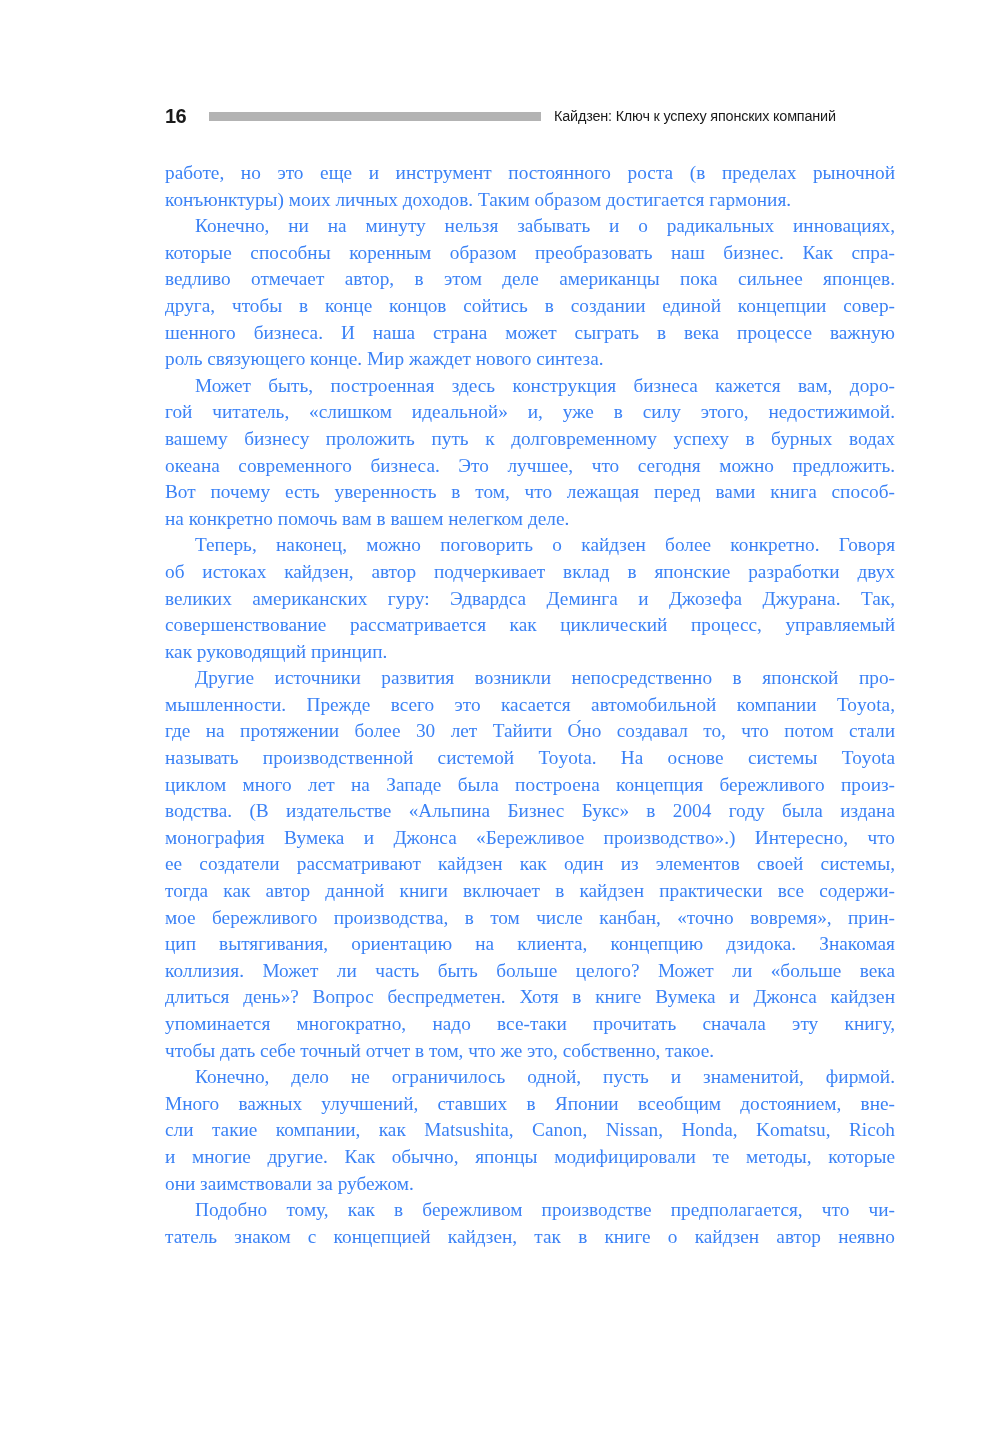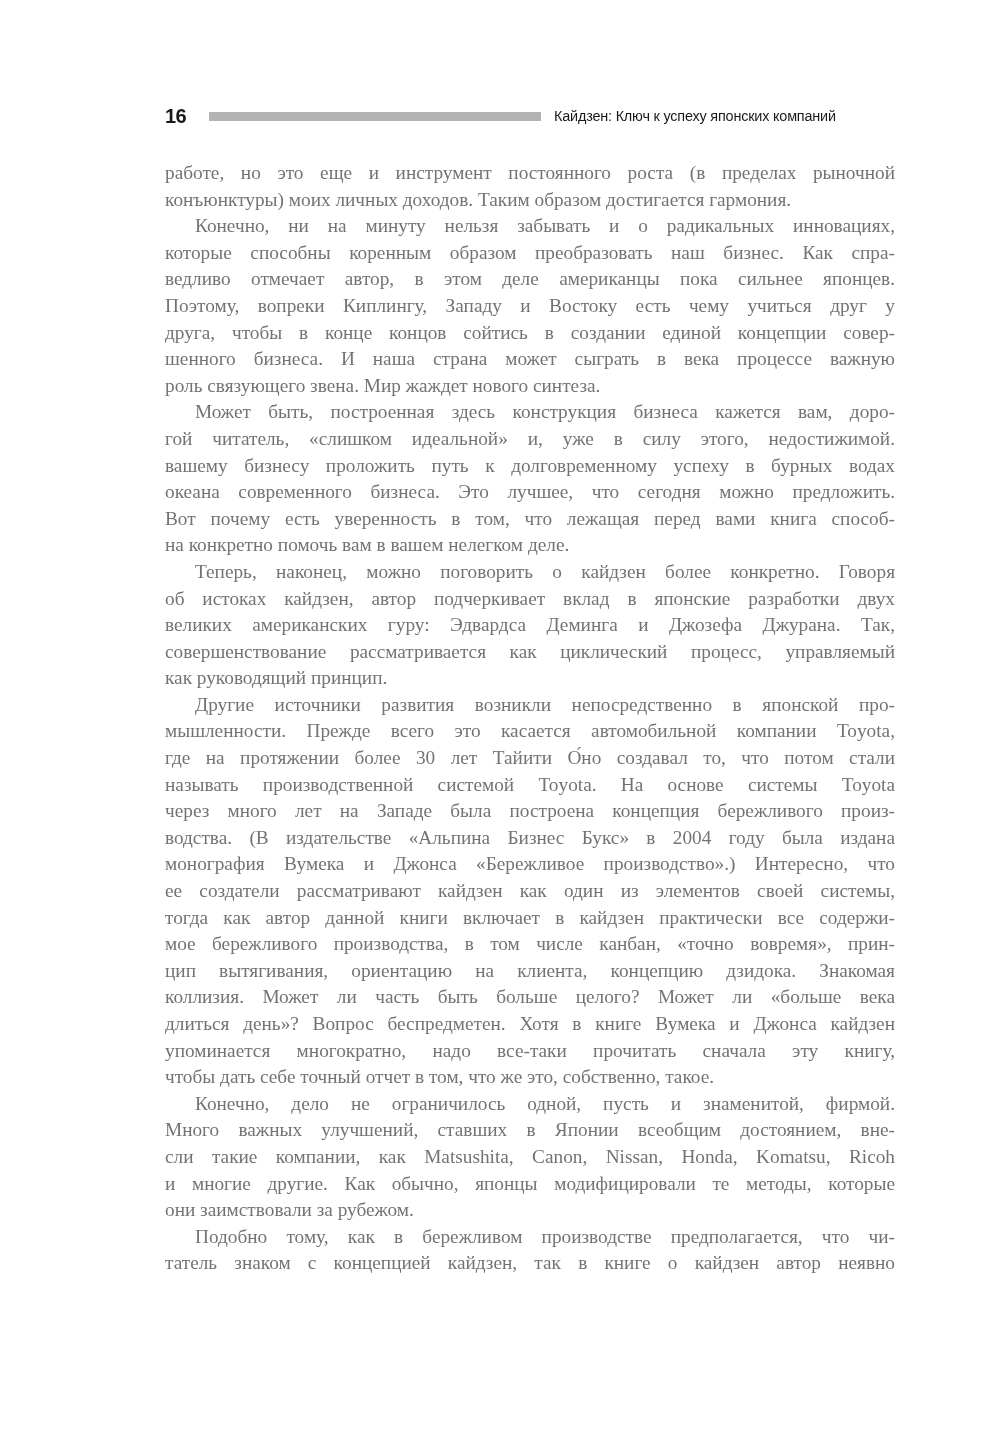--- a/index.html
+++ b/index.html
@@ -10,21 +10,21 @@
     display: flex; align-items: center;
     font-family: "Liberation Sans", "DejaVu Sans", sans-serif;
     color: #1a1a1a;
   }
   .page-number { font-weight: bold; font-size: 20px; width: 44px; letter-spacing: -0.5px; }
   .head-rule { height: 9px; background: #b3b3b3; width: 332px; margin-right: 13px; }
   .head-title { font-size: 15.5px; white-space: nowrap; letter-spacing: -0.2px; transform: scaleX(0.93); transform-origin: left center; }
   .body-text {
     position: absolute; left: 165px; top: 160px; width: 730px;
     font-family: "Liberation Serif", "DejaVu Serif", serif;
-    font-size: 19.3px; line-height: 26.6px; color: #737373;
+    font-size: 19.3px; line-height: 26.6px; color: #3b82f6;
   }
   .line { display: block; white-space: nowrap; text-align: justify; text-align-last: justify; height: 26.6px; }
   .line.last { text-align-last: left; }
   .line.indent { padding-left: 30px; }
   .para { margin: 0; padding: 0; }
 </style>
 </head>
 <body>
 
 <div class="page">
@@ -36,24 +36,23 @@
 
   <div class="body-text" id="body-text">
       <div class="para">
         <span class="line">работе, но это еще и инструмент постоянного роста (в пределах рыночной</span>
         <span class="line last">конъюнктуры) моих личных доходов. Таким образом достигается гармония.</span>
       </div>
       <div class="para">
         <span class="line indent">Конечно, ни на минуту нельзя забывать и о радикальных инновациях,</span>
         <span class="line">которые способны коренным образом преобразовать наш бизнес. Как спра-</span>
         <span class="line">ведливо отмечает автор, в этом деле американцы пока сильнее японцев.</span>
-        <span class="line">Поэтому, вопреки Киплингу, Западу и Востоку есть чему учиться друг у</span>
         <span class="line">друга, чтобы в конце концов сойтись в создании единой концепции совер-</span>
         <span class="line">шенного бизнеса. И наша страна может сыграть в века процессе важную</span>
-        <span class="line last">роль связующего звена. Мир жаждет нового синтеза.</span>
+        <span class="line last">роль связующего конце. Мир жаждет нового синтеза.</span>
       </div>
       <div class="para">
         <span class="line indent">Может быть, построенная здесь конструкция бизнеса кажется вам, доро-</span>
         <span class="line">гой читатель, «слишком идеальной» и, уже в силу этого, недостижимой.</span>
         <span class="line">вашему бизнесу проложить путь к долговременному успеху в бурных водах</span>
         <span class="line">океана современного бизнеса. Это лучшее, что сегодня можно предложить.</span>
         <span class="line">Вот почему есть уверенность в том, что лежащая перед вами книга способ-</span>
         <span class="line last">на конкретно помочь вам в вашем нелегком деле.</span>
       </div>
       <div class="para">
@@ -61,21 +60,21 @@
         <span class="line">об истоках кайдзен, автор подчеркивает вклад в японские разработки двух</span>
         <span class="line">великих американских гуру: Эдвардса Деминга и Джозефа Джурана. Так,</span>
         <span class="line">совершенствование рассматривается как циклический процесс, управляемый</span>
         <span class="line last">как руководящий принцип.</span>
       </div>
       <div class="para">
         <span class="line indent">Другие источники развития возникли непосредственно в японской про-</span>
         <span class="line">мышленности. Прежде всего это касается автомобильной компании Toyota,</span>
         <span class="line">где на протяжении более 30 лет Тайити О́но создавал то, что потом стали</span>
         <span class="line">называть производственной системой Toyota. На основе системы Toyota</span>
-        <span class="line">через много лет на Западе была построена концепция бережливого произ-</span>
+        <span class="line">циклом много лет на Западе была построена концепция бережливого произ-</span>
         <span class="line">водства. (В издательстве «Альпина Бизнес Букс» в 2004 году была издана</span>
         <span class="line">монография Вумека и Джонса «Бережливое производство».) Интересно, что</span>
         <span class="line">ее создатели рассматривают кайдзен как один из элементов своей системы,</span>
         <span class="line">тогда как автор данной книги включает в кайдзен практически все содержи-</span>
         <span class="line">мое бережливого производства, в том числе канбан, «точно вовремя», прин-</span>
         <span class="line">цип вытягивания, ориентацию на клиента, концепцию дзидока. Знакомая</span>
         <span class="line">коллизия. Может ли часть быть больше целого? Может ли «больше века</span>
         <span class="line">длиться день»? Вопрос беспредметен. Хотя в книге Вумека и Джонса кайдзен</span>
         <span class="line">упоминается многократно, надо все-таки прочитать сначала эту книгу,</span>
         <span class="line last">чтобы дать себе точный отчет в том, что же это, собственно, такое.</span>

